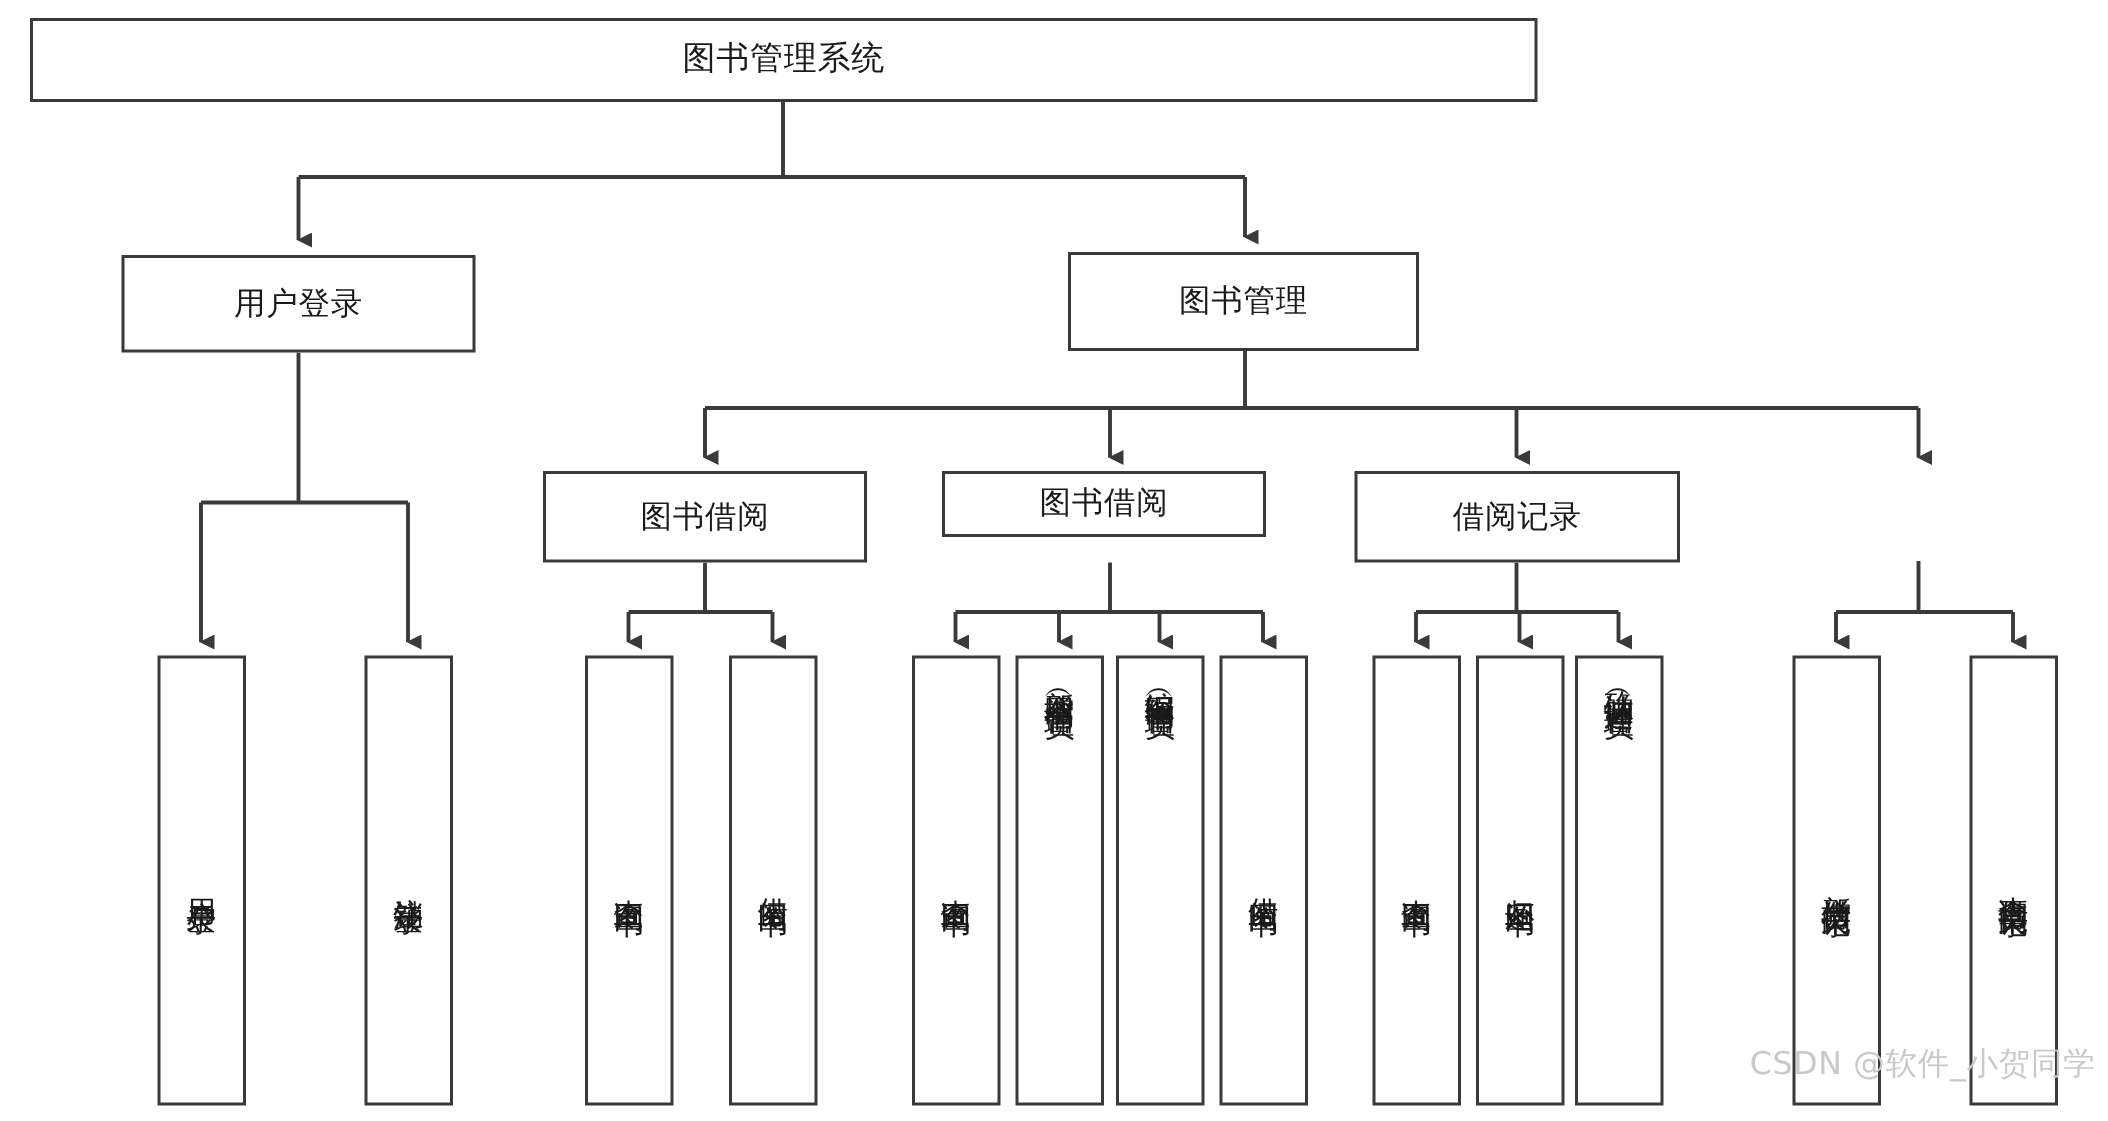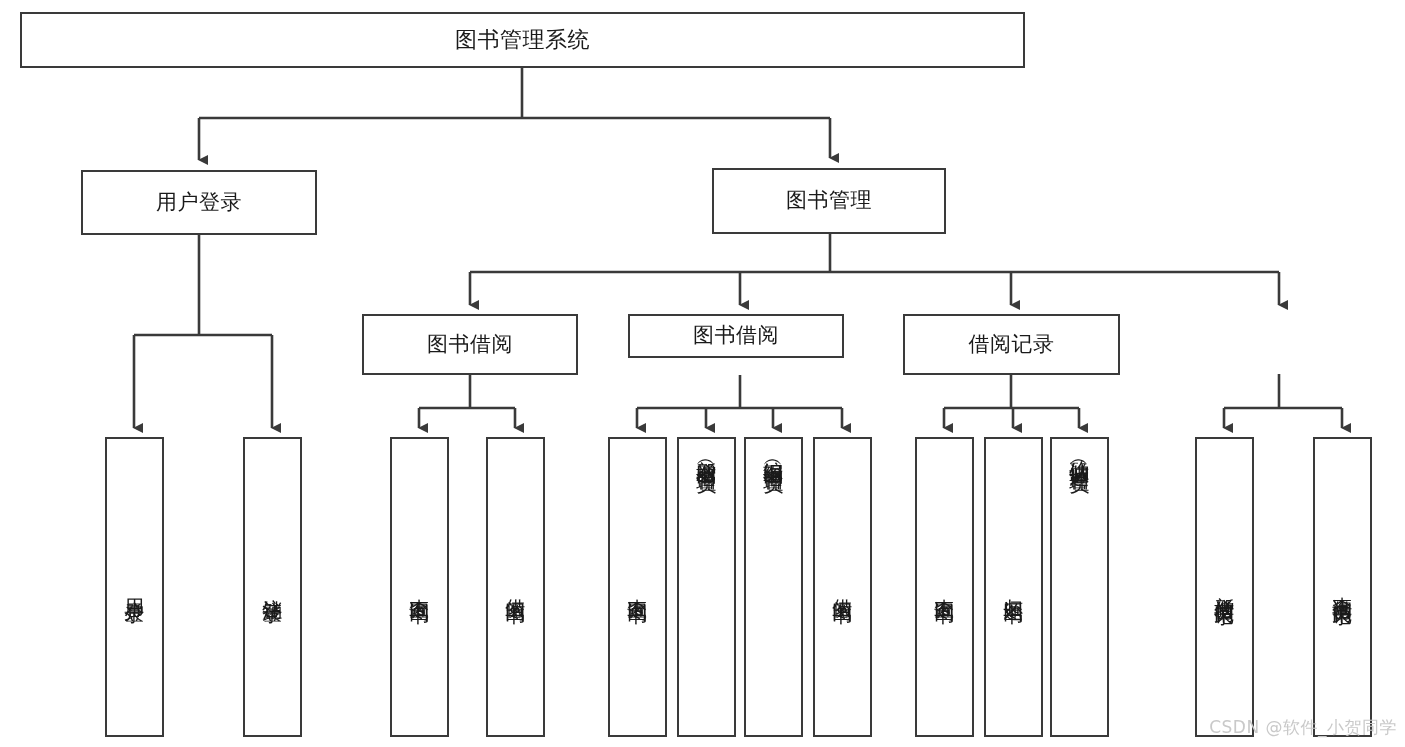--- a/index.html
+++ b/index.html
@@ -62,22 +62,22 @@
     letter-spacing: 2px;
     white-space: nowrap;
   }
   .node.vert.centered {
     align-items: center;
     padding-top: 0;
   }
   .watermark {
     position: absolute;
     right: 8px;
-    bottom: 8px;
-    font-size: 17px;
+    bottom: 24px;
+    font-size: 21px;
     color: #c9c9c9;
     letter-spacing: 0.5px;
     white-space: nowrap;
     font-family: "DejaVu Sans", "Liberation Sans", sans-serif;
     text-align: right;
   }
 </style>
 </head>
 <body>
 

